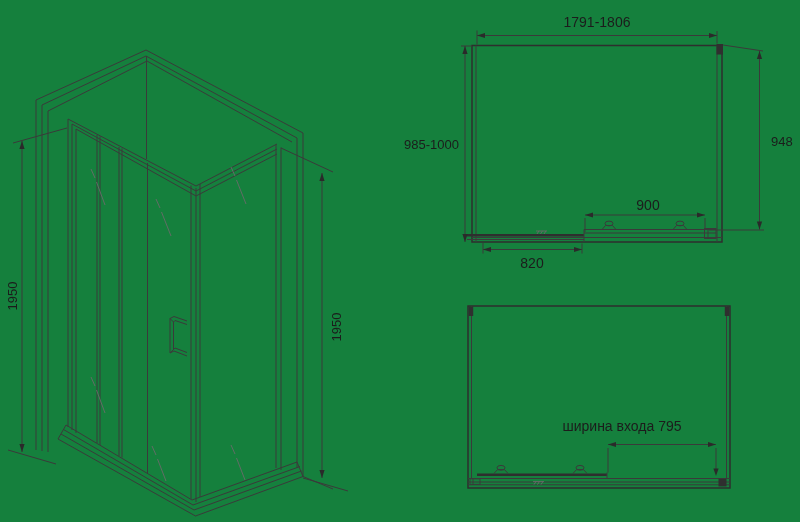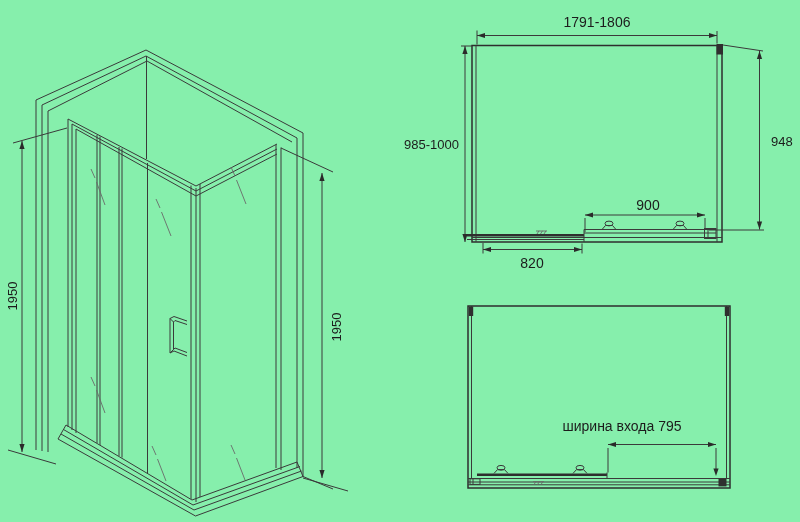--- a/index.html
+++ b/index.html
@@ -3,21 +3,21 @@
 <meta charset="utf-8">
 <style>
   html,body{margin:0;padding:0;}
   body{
     width:800px;height:522px;
     background:#ffffff;
     font-family:"Liberation Sans", sans-serif;
     position:relative;
     overflow:hidden;
   }
-  .canvas{position:absolute;left:0;top:0;width:800px;height:522px;background:#86efac;}
+  .canvas{position:absolute;left:0;top:0;width:800px;height:522px;background:#15803d;}
   svg{position:absolute;display:block;}
   svg text{fill:#1c1c1c;}
   .ln{stroke:#3a3a3a;stroke-width:1;fill:none;stroke-linecap:butt;}
   .ln-heavy{stroke:#2e2e2e;stroke-width:1.5;fill:none;}
   .ln-thick{stroke:#2e2e2e;stroke-width:2.6;fill:none;}
   .ln-dim{stroke:#3a3a3a;stroke-width:1;fill:none;}
   .arr{fill:#2a2a2a;stroke:none;}
   .blk{fill:#2f2f2f;stroke:none;}
   .mark{stroke:#6a6a6a;stroke-width:0.9;fill:none;}
   .dim-text{font-size:13px;}

